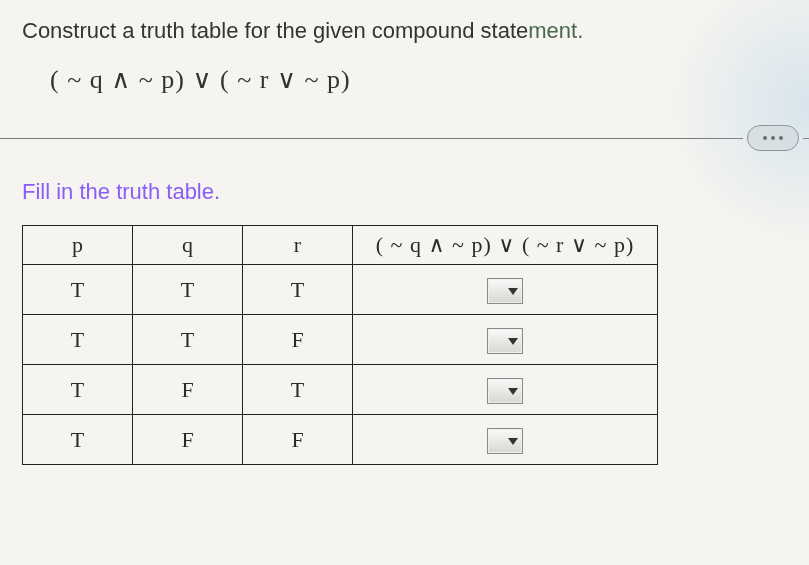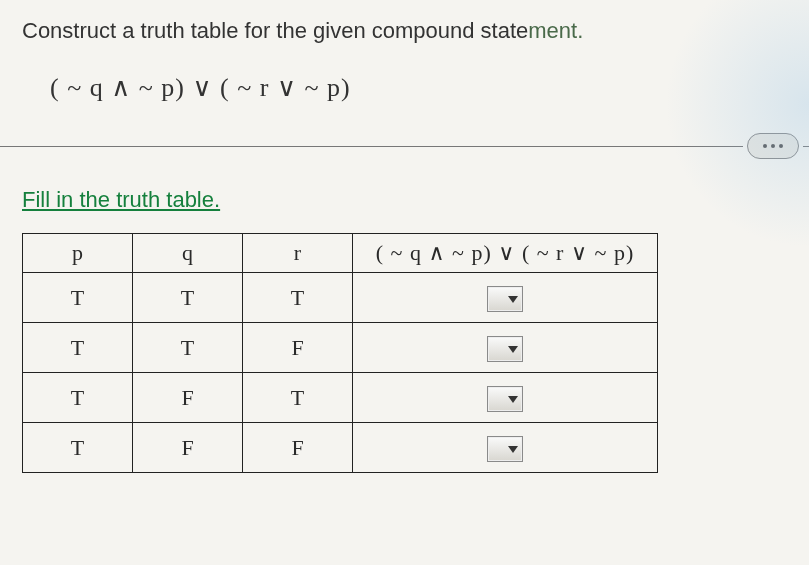--- a/index.html
+++ b/index.html
@@ -11,21 +11,21 @@
       position: relative;
       color: #2a2a2a;
       overflow: hidden;
     }
     .page {
       padding: 18px 22px;
     }
     .instruction {
       font-size: 22px;
       color: #333;
-      margin-bottom: 28px;
+      margin-bottom: 20px;
     }
     .instruction .ment { color: #4a6a4a; }
     .formula-main {
       font-size: 26px;
       font-family: "Times New Roman", serif;
       color: #333;
       margin: 0 0 30px 28px;
       letter-spacing: 1px;
     }
     .divider-row {
@@ -48,23 +48,22 @@
       align-items:center;
       justify-content:center;
       gap:4px;
       margin: 0 4px;
     }
     .ellipsis-btn .dot {
       width:4px; height:4px; border-radius:50%; background:#555;
     }
     .fill-instruction {
       font-size: 22px;
-      color: #15803d;
+      color: #8b5cf6;
       margin-bottom: 20px;
-      text-decoration: underline;
     }
     table.truth {
       border-collapse: collapse;
       font-family: "Times New Roman", serif;
     }
     table.truth th, table.truth td {
       border: 1px solid #222;
       text-align: center;
       vertical-align: middle;
     }

